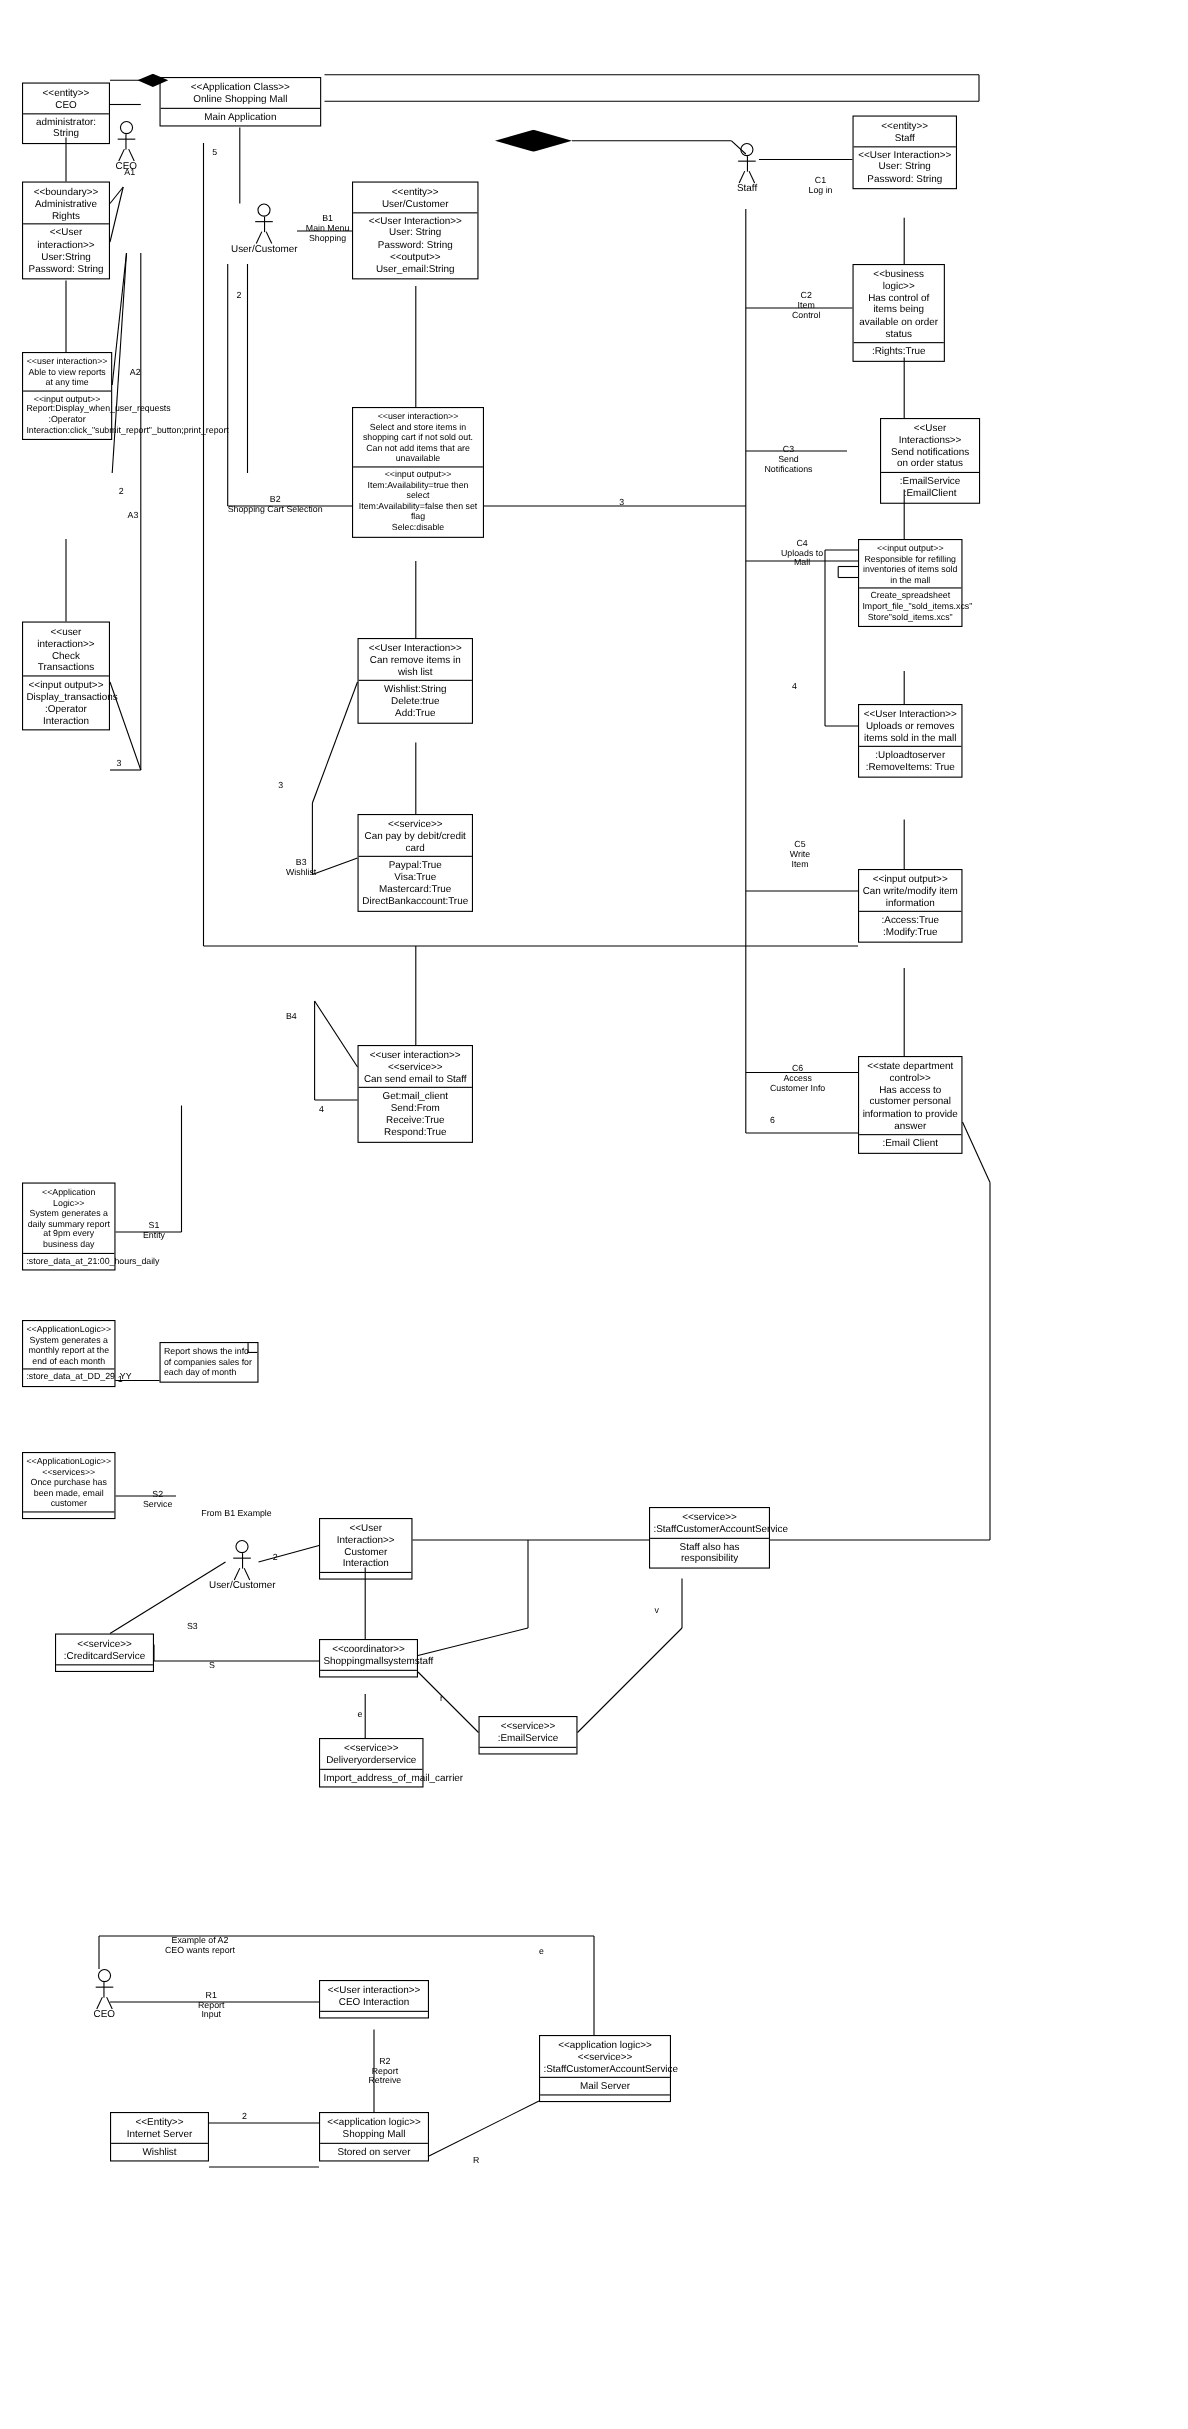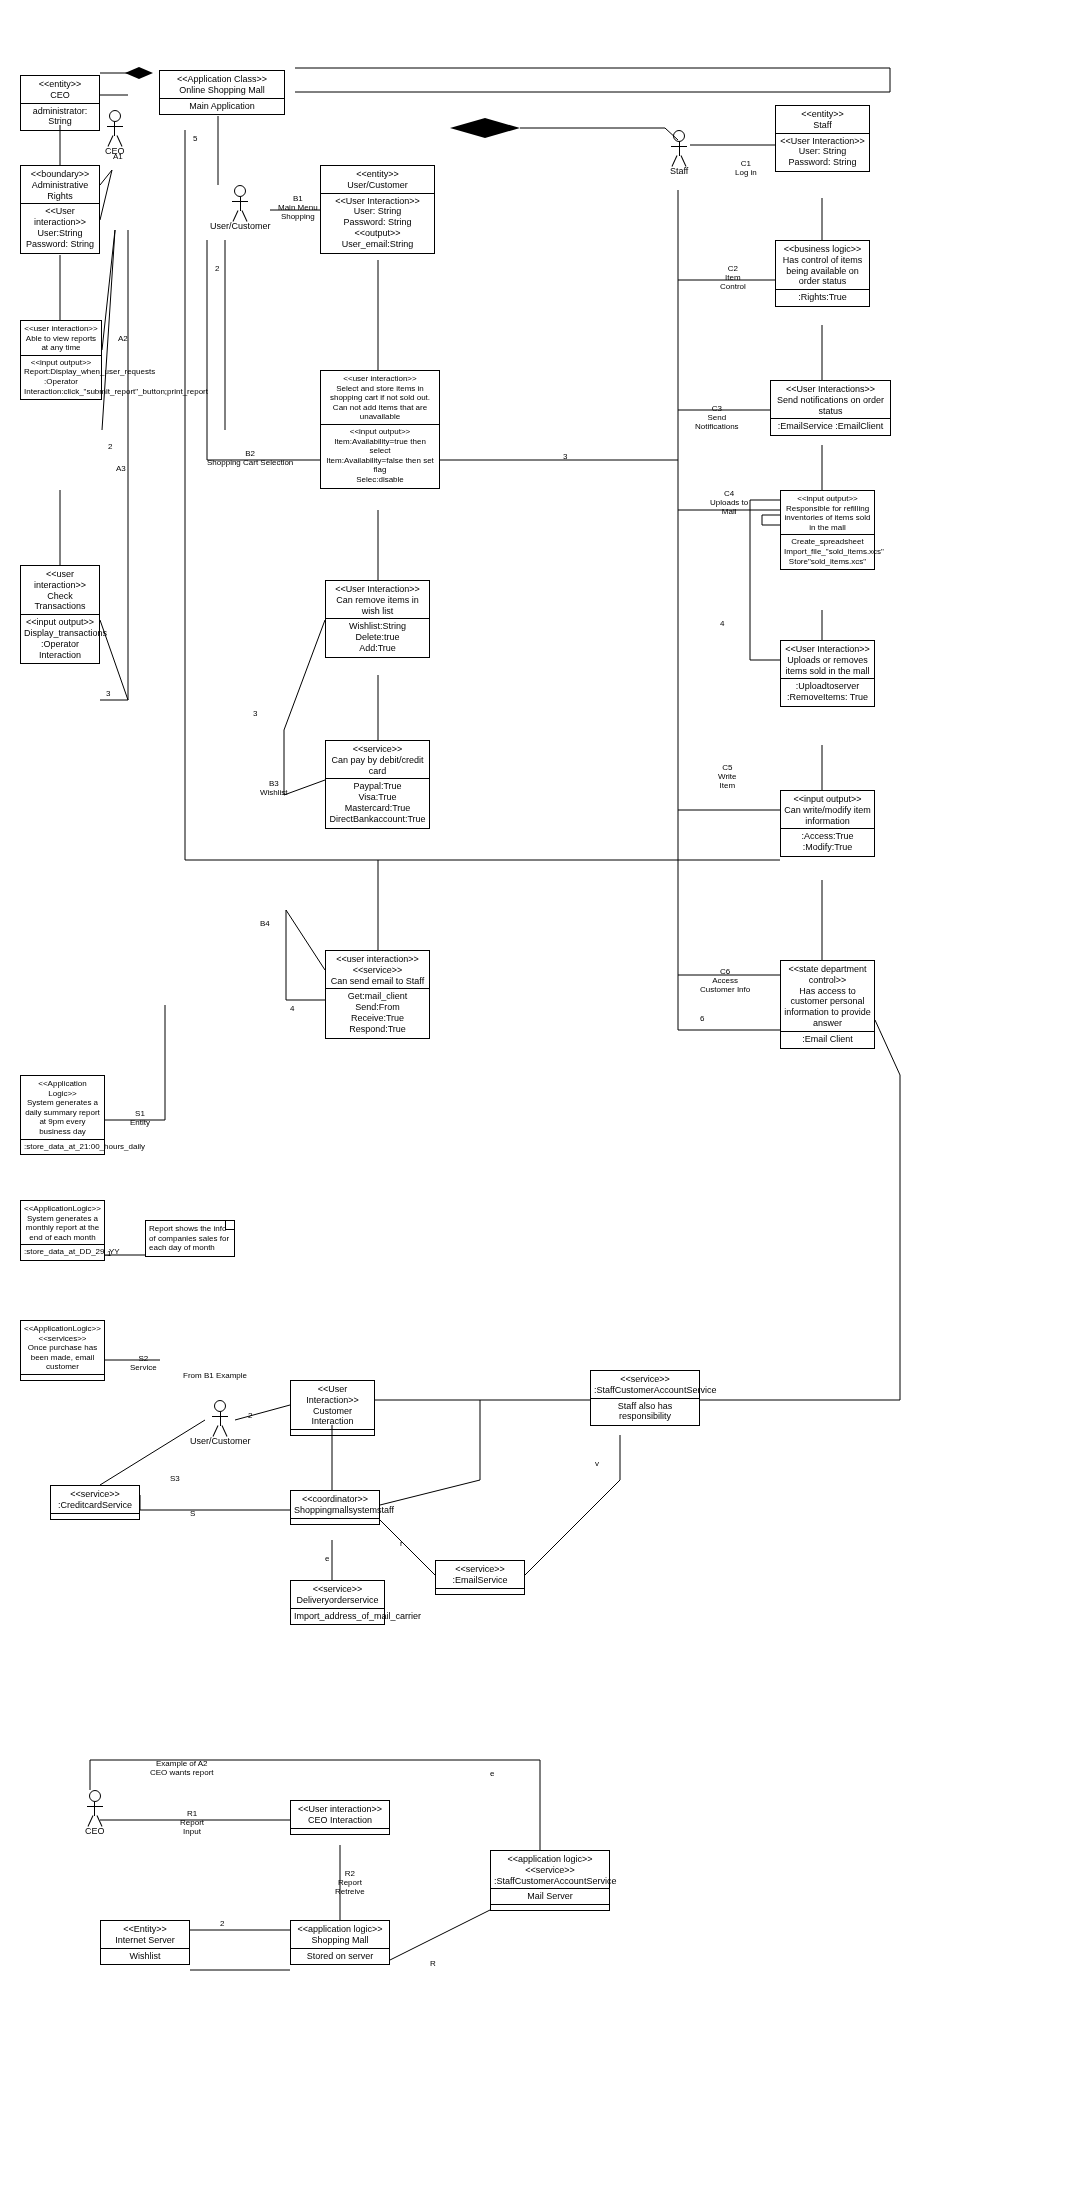--- a/index.html
+++ b/index.html
@@ -20,21 +20,21 @@
 .notebox{position:absolute;border:1px solid #000;background:#fff;padding:3px;font-size:8px;line-height:1.2}
 .notebox:after{content:'';position:absolute;top:0;right:0;width:8px;height:8px;border-left:1px solid #000;border-bottom:1px solid #000}
 </style>
 </head>
 <body>
 
 <div class="box" style="left:20px;top:75px;width:80px">
 <span>&lt;&lt;entity&gt;&gt;</span><br><span>CEO</span><hr><span>administrator: String</span>
 </div>
 
-<div class="box" style="left:159px;top:70px;width:126px">
+<div class="box" style="left:145px;top:70px;width:147px">
 <span>&lt;&lt;Application Class&gt;&gt;</span><br><span>Online Shopping Mall</span><hr><span>Main Application</span>
 </div>
 
 <div class="box" style="left:20px;top:165px;width:80px">
 <span>&lt;&lt;boundary&gt;&gt;</span><br><span>Administrative Rights</span><hr><span>&lt;&lt;User interaction&gt;&gt;</span><br><span>User:String</span><br><span>Password: String</span>
 </div>
 
 <div class="box" style="left:20px;top:320px;width:82px;font-size:8px">
 <span>&lt;&lt;user interaction&gt;&gt;</span><br><span>Able to view reports at any time</span><hr><span>&lt;&lt;input output&gt;&gt;</span><br><span>Report:Display_when_user_requests</span><br><span>:Operator Interaction:click_"submit_report"_button;print_report</span>
 </div>
@@ -76,25 +76,25 @@
 </div>
 
 <div class="box" style="left:325px;top:950px;width:105px">
 <span>&lt;&lt;user interaction&gt;&gt;&lt;&lt;service&gt;&gt;</span><br><span>Can send email to Staff</span><hr><span>Get:mail_client</span><br><span>Send:From</span><br><span>Receive:True</span><br><span>Respond:True</span>
 </div>
 
 <div class="box" style="left:775px;top:105px;width:95px">
 <span>&lt;&lt;entity&gt;&gt;</span><br><span>Staff</span><hr><span>&lt;&lt;User Interaction&gt;&gt;</span><br><span>User: String</span><br><span>Password: String</span>
 </div>
 
-<div class="box" style="left:775px;top:240px;width:95px">
+<div class="box" style="left:775px;top:240px;width:84px">
 <span>&lt;&lt;business logic&gt;&gt;</span><br><span>Has control of items being available on order status</span><hr><span>:Rights:True</span>
 </div>
 
-<div class="box" style="left:770px;top:380px;width:121px">
+<div class="box" style="left:800px;top:380px;width:91px">
 <span>&lt;&lt;User Interactions&gt;&gt;</span><br><span>Send notifications on order status</span><hr><span>:EmailService :EmailClient</span>
 </div>
 
 <div class="box" style="left:780px;top:490px;width:95px;font-size:8px">
 <span>&lt;&lt;input output&gt;&gt;</span><br><span>Responsible for refilling inventories of items sold in the mall</span><hr><span>Create_spreadsheet</span><br><span>Import_file_"sold_items.xcs"</span><br><span>Store"sold_items.xcs"</span>
 </div>
 
 <div class="box" style="left:780px;top:640px;width:95px">
 <span>&lt;&lt;User Interaction&gt;&gt;</span><br><span>Uploads or removes items sold in the mall</span><hr><span>:Uploadtoserver</span><br><span>:RemoveItems: True</span>
 </div>

